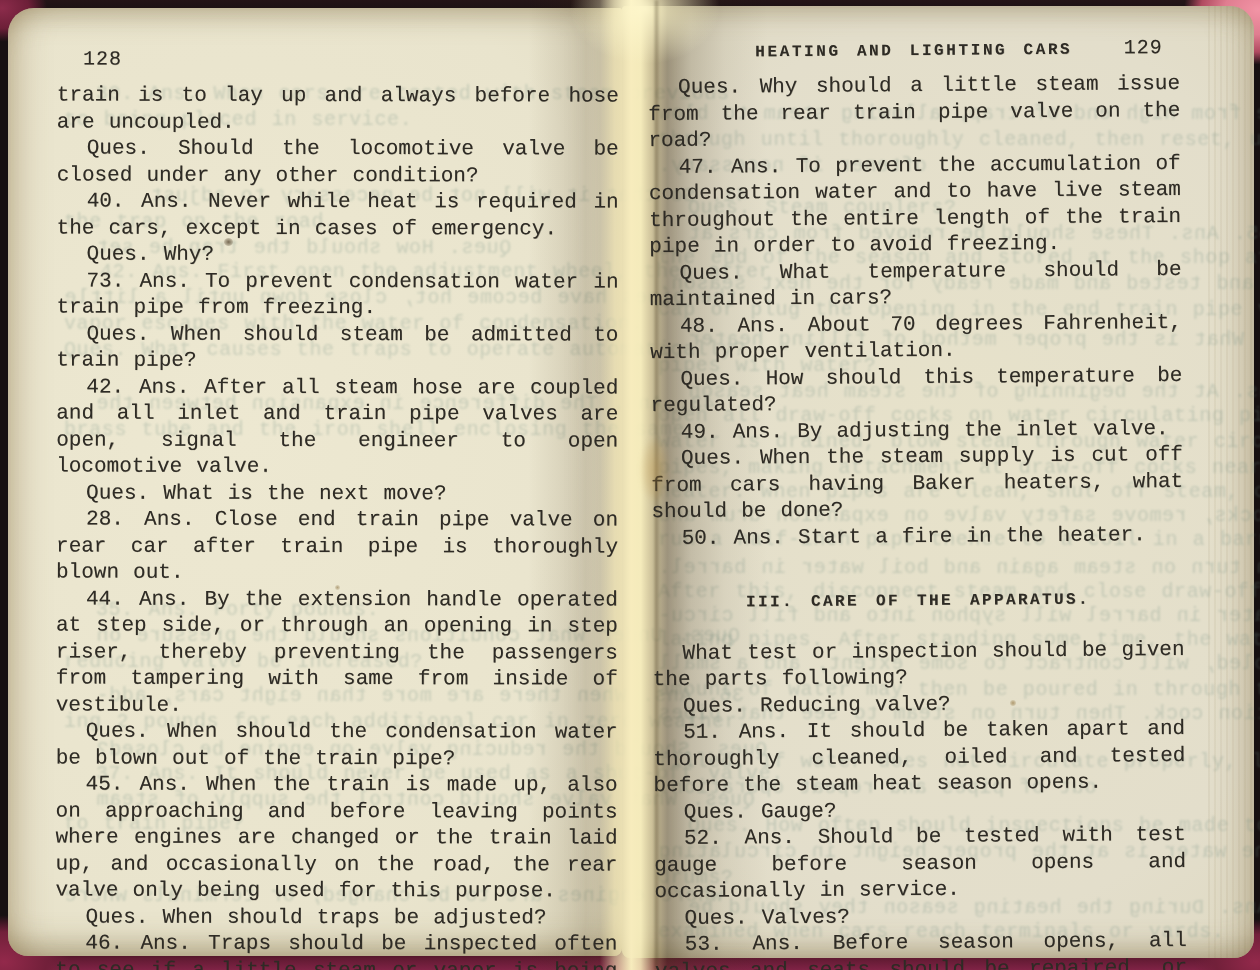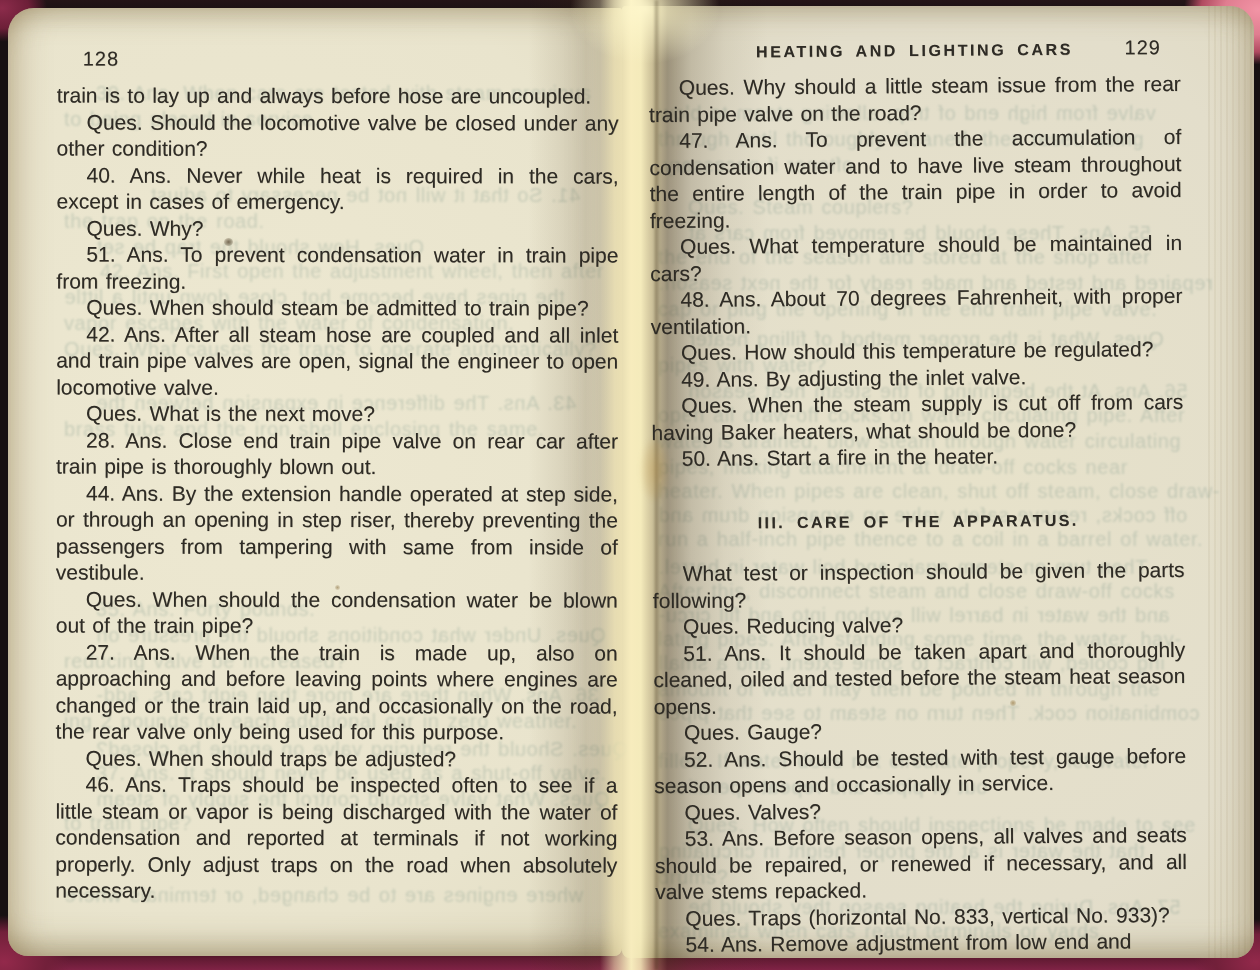--- a/index.html
+++ b/index.html
@@ -2,21 +2,21 @@
 <html><head>
 <meta charset="utf-8">
 <style>
   html, body { margin: 0; padding: 0; background: #0e0b0b; }
   .scene {
     position: relative;
     width: 1260px;
     height: 970px;
     overflow: hidden;
     background: #0e0b0b;
-    font-family: Liberation Sans, sans-serif;
+    font-family: Liberation Mono, monospace;
   }
   
   .cover {
     position: absolute; inset: 0;
     background:
       radial-gradient(95px 70px at 1258px 10px, #f294a5 0%, #e07d90 35%, #b04a60 60%, rgba(60,15,25,0) 78%),
       radial-gradient(60px 45px at 2px 8px, #8c2c4b 0%, #6d1f38 45%, rgba(40,10,20,0) 75%),
       radial-gradient(85px 60px at 4px 962px, #93294b 0%, #72203a 50%, rgba(40,10,20,0) 78%),
       radial-gradient(80px 55px at 1256px 962px, #93294b 0%, #72203a 50%, rgba(40,10,20,0) 78%),
       linear-gradient(to top, #802346 0px, #5f1a31 12px, #2a0d16 20px, rgba(20,8,12,0) 30px),
@@ -209,28 +209,28 @@
   <div class="content content-left">
     <div class="running-head">
       <span class="page-number">128</span>
       <span class="head-spacer"></span>
     </div>
     <div class="body-text">
       <p class="para no-indent">train is to lay up and always before hose are uncoupled.</p>
         <p class="para">Ques.  Should the locomotive valve be closed under any other condition?</p>
         <p class="para">40.  Ans.  Never while heat is required in the cars, except in cases of emergency.</p>
         <p class="para">Ques.  Why?</p>
-        <p class="para">51.  Ans.  To prevent condensation water in train pipe from freezing.</p>
+        <p class="para">73.  Ans.  To prevent condensation water in train pipe from freezing.</p>
         <p class="para">Ques.  When should steam be admitted to train pipe?</p>
         <p class="para">42.  Ans.  After all steam hose are coupled and all inlet and train pipe valves are open, signal the engineer to open locomotive valve.</p>
         <p class="para">Ques.  What is the next move?</p>
         <p class="para">28.  Ans.  Close end train pipe valve on rear car after train pipe is thoroughly blown out.</p>
         <p class="para">44.  Ans.  By the extension handle operated at step side, or through an opening in step riser, thereby preventing the passengers from tampering with same from inside of vestibule.</p>
         <p class="para">Ques.  When should the condensation water be blown out of the train pipe?</p>
-        <p class="para">27.  Ans.  When the train is made up, also on approaching and before leaving points where engines are changed or the train laid up, and occasionally on the road, the rear valve only being used for this purpose.</p>
+        <p class="para">45.  Ans.  When the train is made up, also on approaching and before leaving points where engines are changed or the train laid up, and occasionally on the road, the rear valve only being used for this purpose.</p>
         <p class="para">Ques.  When should traps be adjusted?</p>
         <p class="para">46.  Ans.  Traps should be inspected often to see if a little steam or vapor is being discharged with the water of condensation and reported at terminals if not working properly.  Only adjust traps on the road when absolutely necessary.</p>
     </div>
   </div>
 
   <div class="content content-right">
     <div class="running-head">
       <span class="head-spacer"></span>
       <span class="running-title">HEATING AND LIGHTING CARS</span>
       <span class="page-number">129</span>

